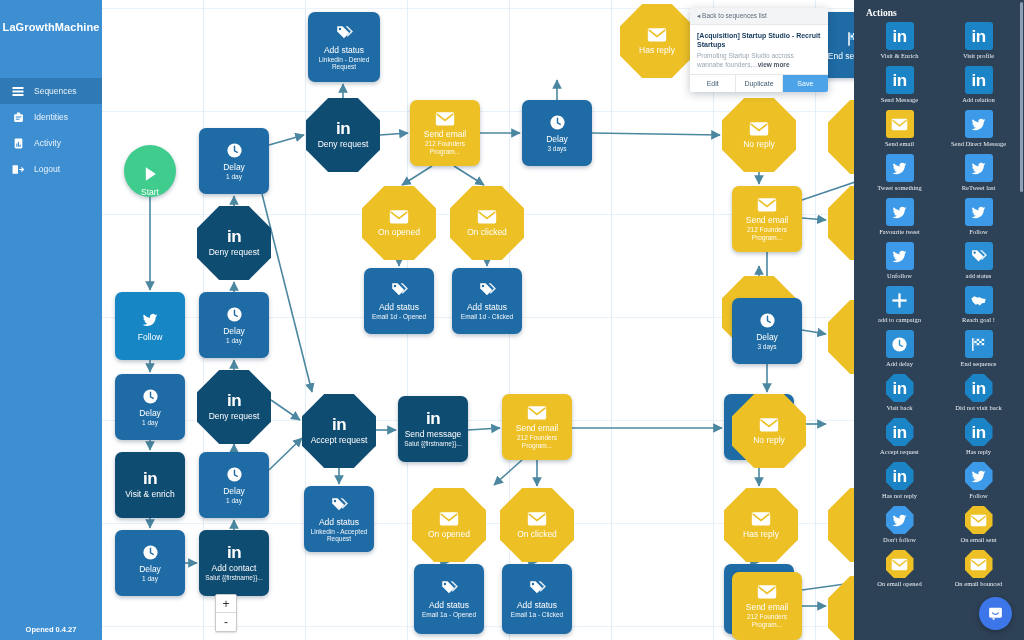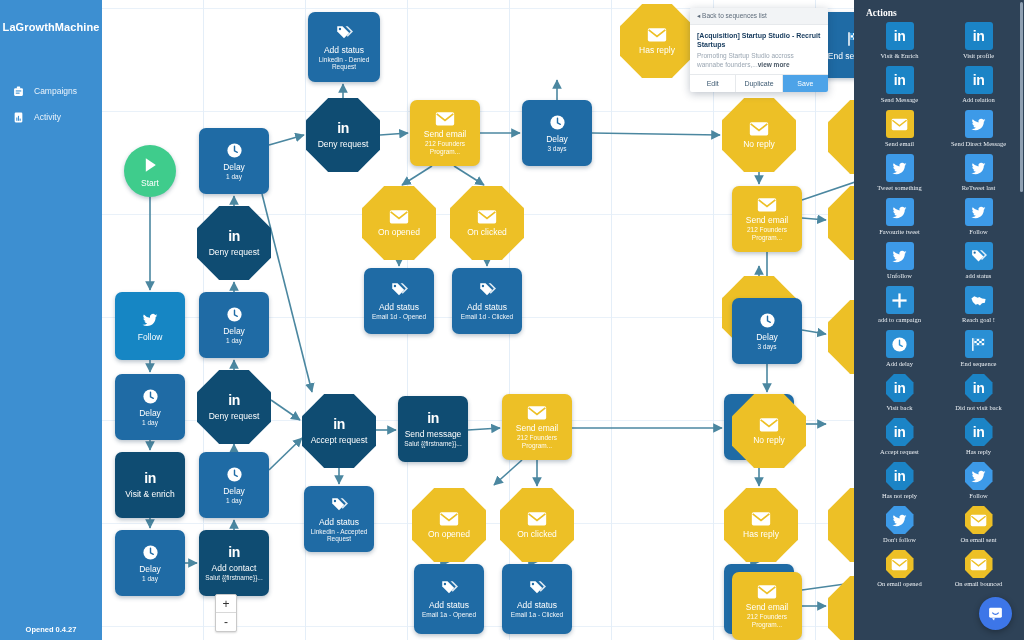--- a/index.html
+++ b/index.html
@@ -43,21 +43,21 @@
   .n-rect { border-radius:7px; }
   .n-oct  { clip-path:polygon(30% 0,70% 0,100% 30%,100% 70%,70% 100%,30% 100%,0 70%,0 30%); }
   .n-circ { border-radius:50%; }
 
   .c-dark   { background:#0f4c72; }
   .c-blue   { background:#1f6ba5; }
   .c-lblue  { background:#1686c4; }
   .c-yellow { background:#edc026; }
   .c-green  { background:#3fcc8c; }
 
-  .in-logo { font-size:14px; font-weight:bold; line-height:15px; letter-spacing:-.5px; }
+  .in-logo { font-size:17px; font-weight:bold; line-height:15px; letter-spacing:-.5px; }
 
   
   #zoomctl { position:absolute; left:113px; bottom:8px; width:22px;
     background:#fff; border:1px solid #c9c9c9; border-radius:2px; z-index:30;
     box-shadow:0 1px 2px rgba(0,0,0,.15); }
   #zoomctl div { height:18px; line-height:18px; text-align:center; font-size:12px;
     color:#333; cursor:pointer; }
   #zoomctl div:first-child { border-bottom:1px solid #d8d8d8; }
 
   
@@ -100,41 +100,60 @@
     justify-content:center; z-index:45; box-shadow:0 2px 6px rgba(0,0,0,.3); cursor:pointer;}
 </style>
 </head>
 <body>
 
 <div id="app">
 
   <div id="sidebar">
     <div id="brand">LaGrowthMachine</div>
     <div id="nav">
+        <div class="nav-item active">
+          <span class="nav-ico">
+            <svg width="12" height="11" viewBox="0 0 24 20" fill="#fff">
+              <rect x="1" y="1" width="22" height="4"></rect>
+              <rect x="1" y="8" width="22" height="4"></rect>
+              <rect x="1" y="15" width="22" height="4"></rect>
+            </svg>
+          </span>
+          <span>Sequences</span>
+        </div>
         <div class="nav-item">
           <span class="nav-ico">
             <svg width="11" height="11" viewBox="0 0 20 20" fill="#fff">
               <rect x="2" y="4" width="16" height="14" rx="2"></rect>
               <rect x="7" y="1" width="6" height="4" rx="1"></rect>
               <rect x="5" y="8" width="10" height="2" fill="#3d8fd1"></rect>
               <rect x="5" y="12" width="7" height="2" fill="#3d8fd1"></rect>
             </svg>
           </span>
-          <span>Campaigns</span>
+          <span>Identities</span>
         </div>
         <div class="nav-item">
           <span class="nav-ico">
             <svg width="11" height="11" viewBox="0 0 20 20" fill="#fff">
               <rect x="3" y="1" width="14" height="18" rx="2"></rect>
               <rect x="6" y="10" width="2" height="6" fill="#3d8fd1"></rect>
               <rect x="9" y="7" width="2" height="9" fill="#3d8fd1"></rect>
               <rect x="12" y="12" width="2" height="4" fill="#3d8fd1"></rect>
             </svg>
           </span>
           <span>Activity</span>
+        </div>
+        <div class="nav-item">
+          <span class="nav-ico">
+            <svg width="12" height="11" viewBox="0 0 22 20" fill="#fff">
+              <rect x="1" y="2" width="10" height="16" rx="1"></rect>
+              <path d="M13 10 h8 M17 6 l4 4 -4 4" stroke="#fff" stroke-width="2.2" fill="none"></path>
+            </svg>
+          </span>
+          <span>Logout</span>
         </div>
       </div>
     <div id="version">Opened 0.4.27</div>
   </div>
 
   <div id="canvas">
     <div id="grid"></div>
     <svg id="edges" viewBox="0 0 752 640" xmlns="http://www.w3.org/2000/svg">
       <defs>
         <marker id="ar" markerWidth="7" markerHeight="7" refX="5.5" refY="3" orient="auto" markerUnits="strokeWidth">
@@ -218,21 +237,21 @@
         <path d="M700,330 L724,334"></path>
         <path d="M700,200 L800,166"></path>
         <path d="M700,424 L724,424"></path>
       </g>
       <g stroke="#4b87a0" stroke-width="1.6" fill="none">
         <path d="M297,334 L297,334"></path>
       </g>
     </svg>
 
     <div id="nodes">
-        <div class="node n-circ c-green" style="left: 22px; top: 145px; width: 52px; height: 52px;">
+        <div class="node n-circ c-green" style="left: 22px; top: 145px; width: 52px; height: 52px; justify-content: flex-end;">
           <span class="gl">
             <svg width="20" height="20" viewBox="0 0 24 24" fill="#fff">
               <path d="M7 4 L19 12 L7 20z"></path>
             </svg>
           </span>
           <span class="ttl">Start</span>
         </div>
         <div class="node n-rect c-lblue" style="left: 13px; top: 292px; width: 70px; height: 68px;">
           <span class="gl">
             <svg width="18" height="18" viewBox="0 0 24 24" fill="#fff">

